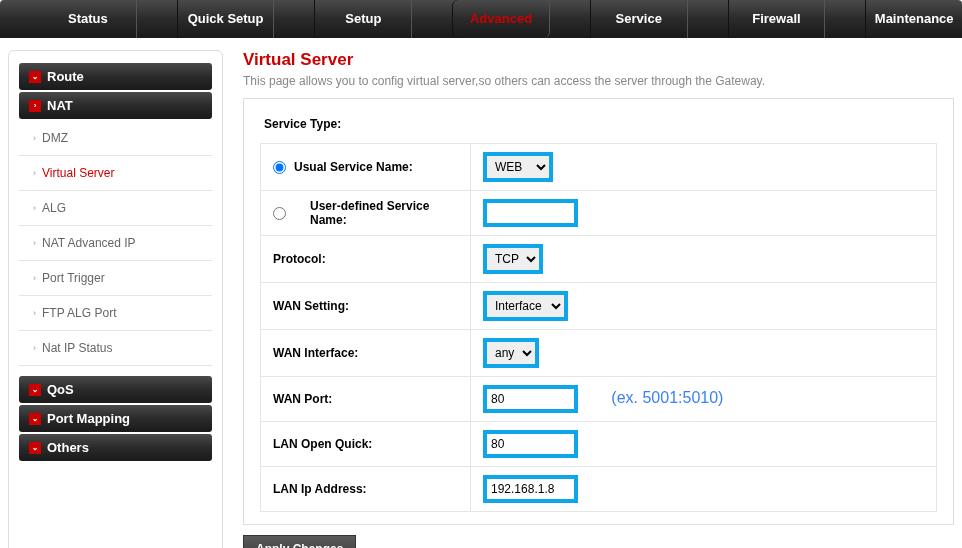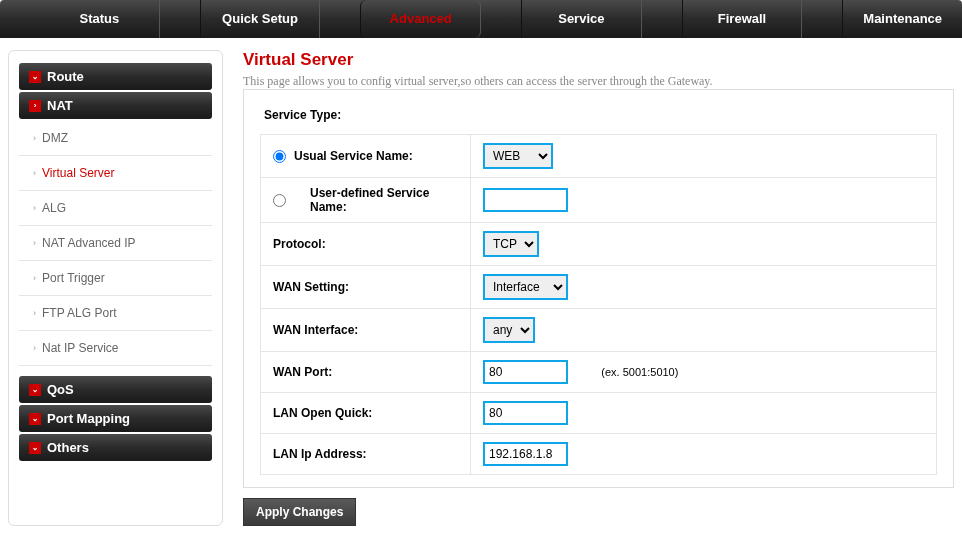--- a/index.html
+++ b/index.html
@@ -87,21 +87,21 @@
     }
     .page-title {
       color: #cc0000;
       font-size: 17px;
       font-weight: bold;
       margin-bottom: 4px;
     }
     .page-desc {
       color: #888;
       font-size: 12px;
-      font-family: Liberation Serif, serif;
+      margin-bottom: 10px;
     }
     
     .form-box {
       border: 1px solid #ddd;
       padding: 12px 16px;
     }
     .section-label {
       font-weight: bold;
       font-size: 12px;
       padding: 6px 4px 12px 4px;
@@ -116,48 +116,49 @@
       padding: 8px 12px;
       vertical-align: middle;
     }
     .form-table td.label-cell {
       width: 210px;
       font-weight: bold;
       font-size: 12px;
     }
     
     select, input[type="text"] {
-      border: 2px solid #0ea5e9;
+      border: 4px solid #0ea5e9;
       padding: 3px 4px;
       font-size: 12px;
     }
-    input[type="text"] { width: 85px; }
+    input[type="text"] { width: 95px; }
     .hint {
-      color: #000000;
+      color: #3b82f6;
       margin-left: 30px;
-      font-size: 11px;
+      font-size: 16px;
     }
     
     .apply-btn {
       background: linear-gradient(to bottom, #5a5a5a, #3a3a3a);
       color: #fff;
       font-weight: bold;
       font-size: 12px;
       border: 1px solid #333;
       padding: 6px 12px;
       margin-top: 10px;
       cursor: pointer;
     }
   </style>
 </head>
 <body>
 
 <div class="topnav">
   <div class="topnav-item">Status</div>
   <div class="topnav-item">Quick Setup</div>
+  <div class="topnav-item">Setup</div>
   <div class="topnav-item active">Advanced</div>
   <div class="topnav-item">Service</div>
   <div class="topnav-item">Firewall</div>
   <div class="topnav-item">Maintenance</div>
 </div>
 
 <div class="container">
   <div class="sidebar">
     <div class="sidebar-category">
       <span class="chevron-icon">⌄</span>
@@ -187,21 +188,21 @@
       <div class="sidebar-sub-item">
           <span class="sub-prefix">›</span>
           <span>Port Trigger</span>
         </div>
       <div class="sidebar-sub-item">
           <span class="sub-prefix">›</span>
           <span>FTP ALG Port</span>
         </div>
       <div class="sidebar-sub-item">
           <span class="sub-prefix">›</span>
-          <span>Nat IP Service</span>
+          <span>Nat IP Status</span>
         </div>
     </div>
     <div class="sidebar-category">
       <span class="chevron-icon">⌄</span>
       <span>QoS</span>
     </div>
     <div class="sidebar-category">
       <span class="chevron-icon">⌄</span>
       <span>Port Mapping</span>
     </div>

